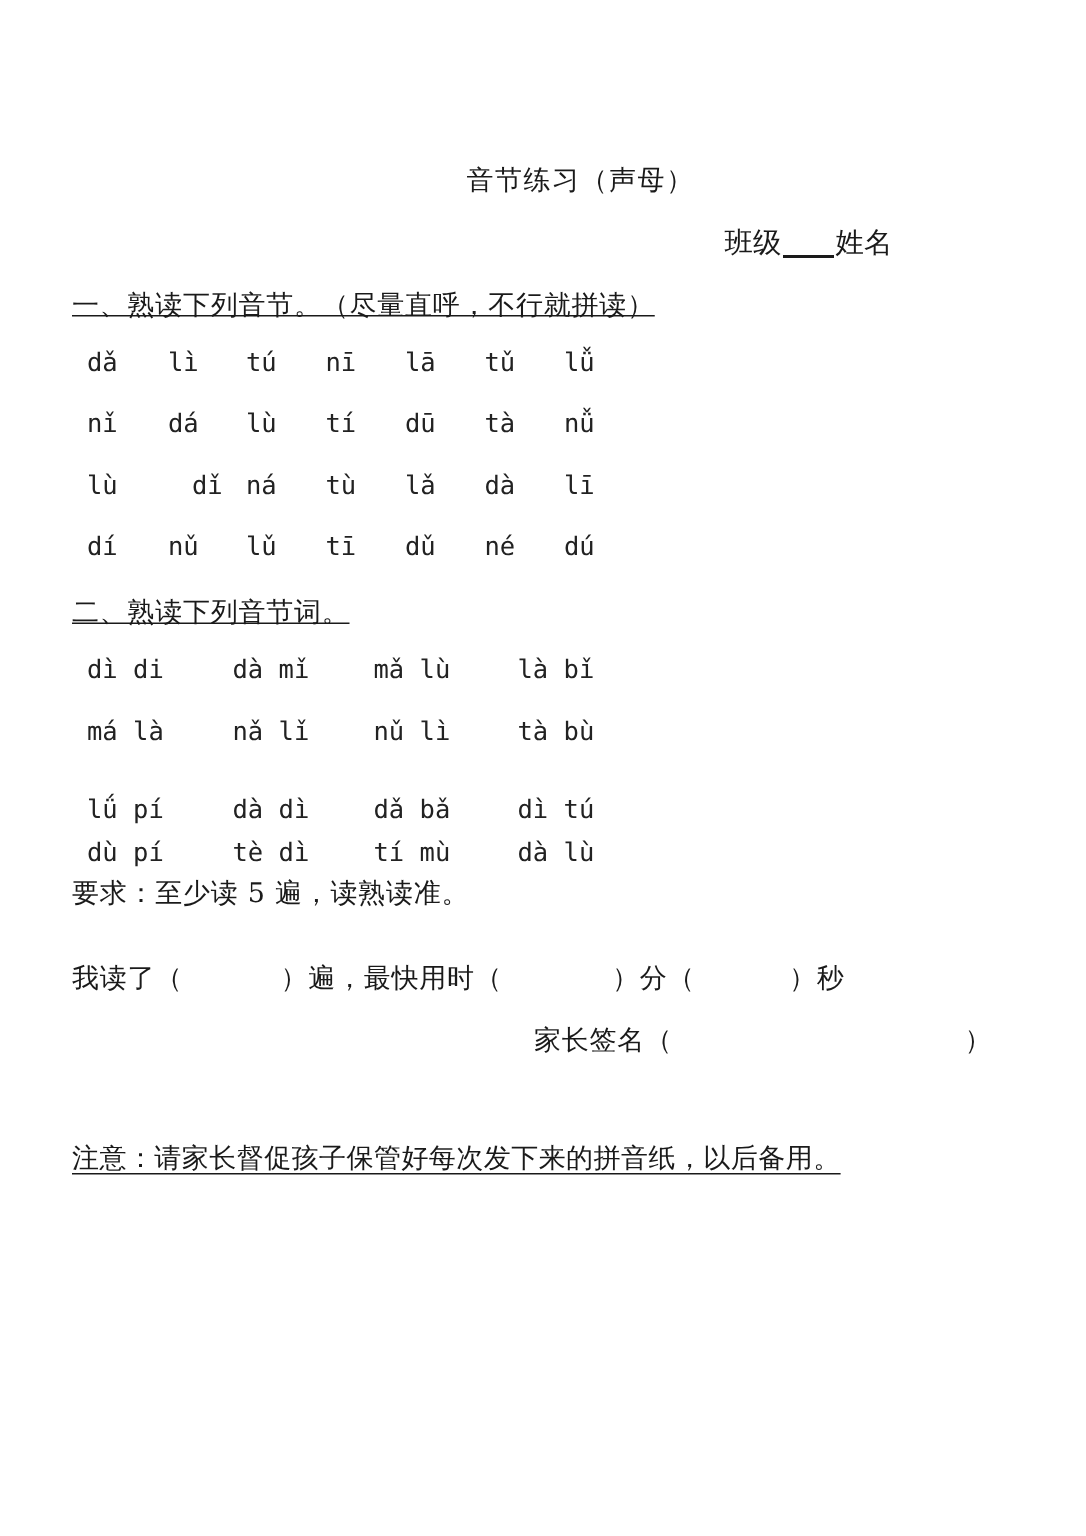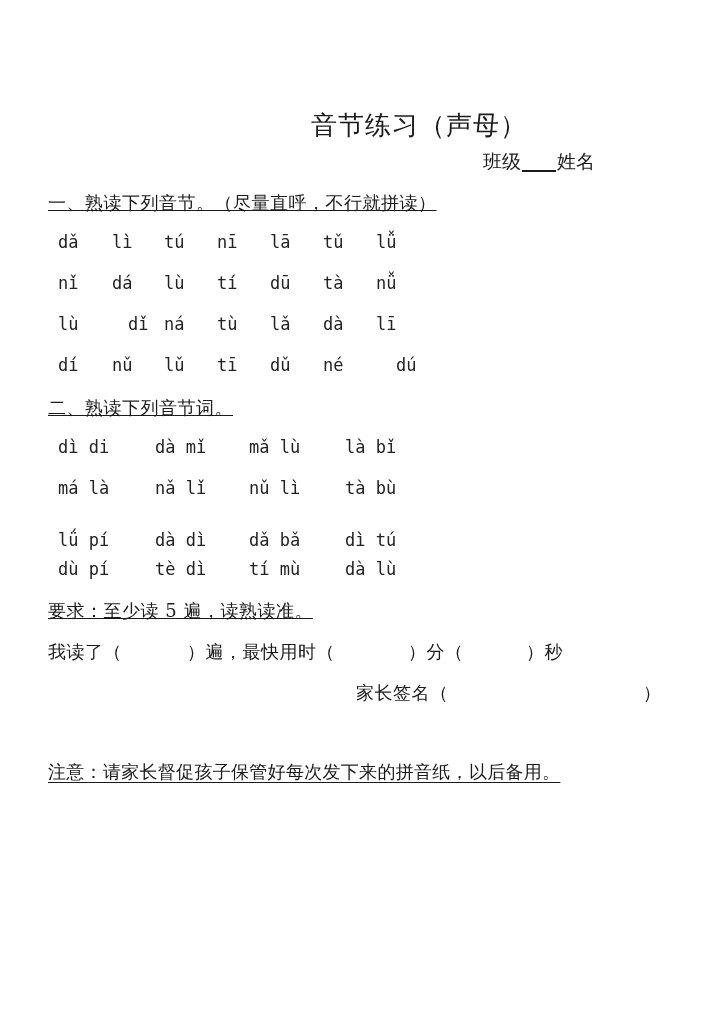--- a/index.html
+++ b/index.html
@@ -2,21 +2,21 @@
 <html><head>
   <meta charset="utf-8">
   <style>
     html, body { margin: 0; padding: 0; background: #ffffff; }
     body {
       width: 724px; height: 1024px; position: relative; overflow: hidden;
       font-family: "DejaVu Serif", "Liberation Serif", serif;
       color: #1a1a1a;
     }
     .abs { position: absolute; white-space: nowrap; }
-    .title { left: 311px; top: 108px; font-size: 26px; letter-spacing: 1px; }
+    .title { left: 311px; top: 108px; font-size: 18px; letter-spacing: 1px; }
     .classname { left: 483px; top: 149px; font-size: 19px; font-family: Liberation Serif, serif; }
     .classname .blank { display: inline-block; width: 34px; border-bottom: 2px solid #1a1a1a; height: 18px; vertical-align: bottom; margin: 0 1px 3px 1px; }
     .heading { left: 48px; font-size: 18px; letter-spacing: 0.5px; text-decoration: underline; }
     .py {
       font-family: "DejaVu Sans Mono", "Liberation Mono", monospace;
       font-size: 17px; color: #222;
     }
     .row { position: absolute; left: 0; width: 724px; height: 26px; }
     .cell { position: absolute; top: 0; }
     .text18 { font-size: 18px; letter-spacing: 0.5px; }
@@ -61,21 +61,21 @@
     <span class="cell" style="left:323px">dà</span>
     <span class="cell" style="left:376px">lī</span>
   </div>
   <div class="row py" style="top:355px;">
     <span class="cell" style="left:58px">dí</span>
     <span class="cell" style="left:112px">nǔ</span>
     <span class="cell" style="left:164px">lǔ</span>
     <span class="cell" style="left:217px">tī</span>
     <span class="cell" style="left:270px">dǔ</span>
     <span class="cell" style="left:323px">né</span>
-    <span class="cell" style="left:396px">dú</span>
+    <span class="cell" style="left:376px">dú</span>
   </div>
 </div>
 
 <div class="abs heading" style="top:396px;">二、熟读下列音节词。</div>
 
 <div>
   <div class="row py" style="top:437px;">
     <span class="cell" style="left:58px">dì di</span>
     <span class="cell" style="left:155px">dà mǐ</span>
     <span class="cell" style="left:249px">mǎ lù</span>
@@ -94,21 +94,21 @@
     <span class="cell" style="left:345px">dì tú</span>
   </div>
   <div class="row py" style="top:559px;">
     <span class="cell" style="left:58px">dù pí</span>
     <span class="cell" style="left:155px">tè dì</span>
     <span class="cell" style="left:249px">tí mù</span>
     <span class="cell" style="left:345px">dà lù</span>
   </div>
 </div>
 
-<div class="abs text18" style="left:48px; top:599px;text-decoration:underline;">要求：至少读 5 遍，读熟读准。</div>
+<div class="abs text18" style="left:48px; top:583px;">要求：至少读 5 遍，读熟读准。</div>
 
 <div class="abs text18" style="top:640px; left:0; width:724px;">
   <span class="abs" style="left:48px;">我读了（</span>
   <span class="abs" style="left:135px; width:50px; height:22px;"></span>
   <span class="abs" style="left:187px;">）遍，最快用时（</span>
   <span class="abs" style="left:355px; width:50px; height:22px;"></span>
   <span class="abs" style="left:408px;">）分（</span>
   <span class="abs" style="left:475px; width:50px; height:22px;"></span>
   <span class="abs" style="left:526px;">）秒</span>
 </div>

